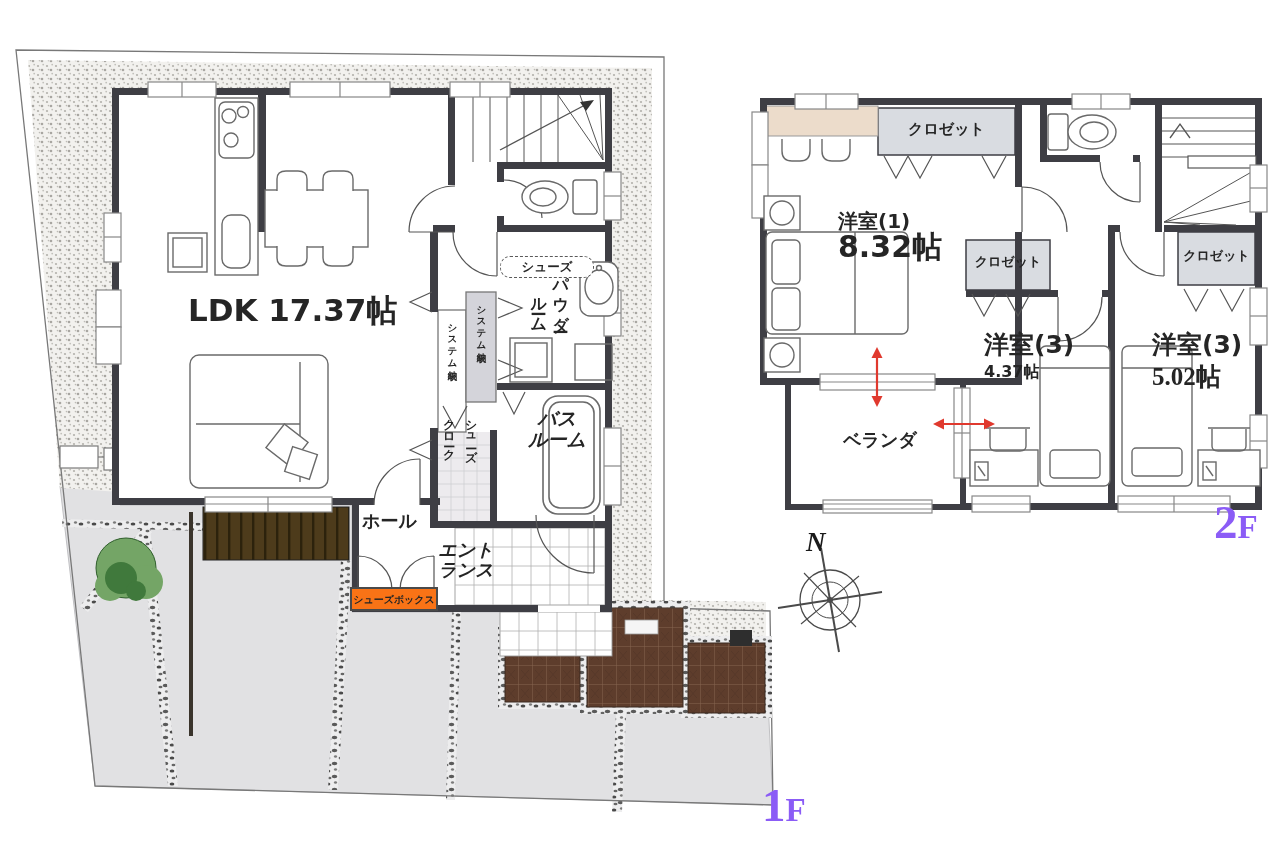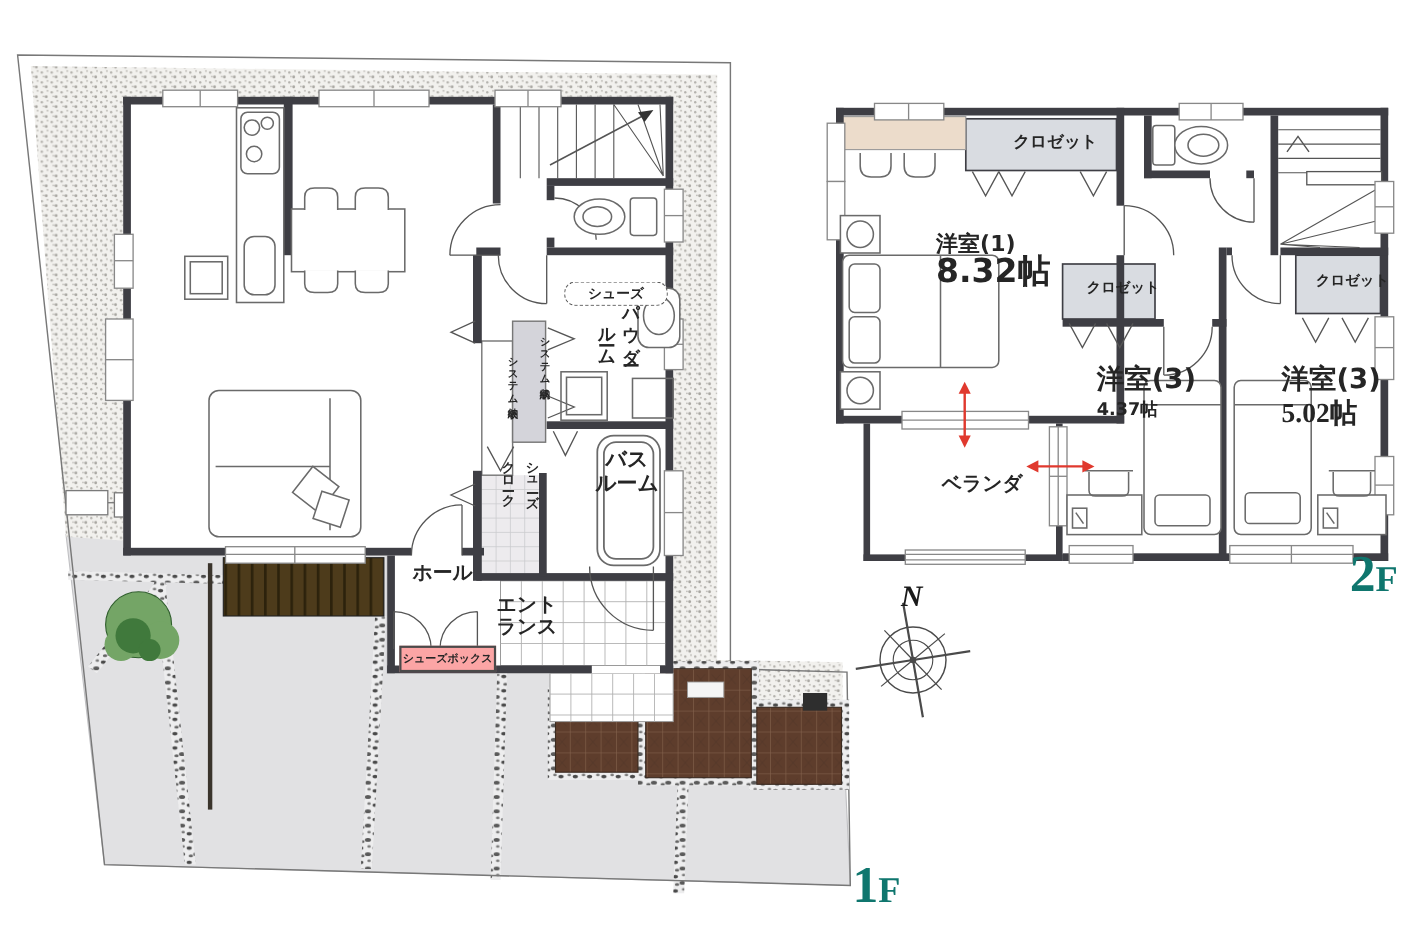--- a/index.html
+++ b/index.html
@@ -1,25 +1,25 @@
 <!DOCTYPE html>
 <html><head>
 <meta charset="utf-8">
 <style>
   html,body{margin:0;padding:0;background:#fff;}
   #stage{position:relative;width:1280px;height:850px;background:#ffffff;overflow:hidden;
          font-family:"DejaVu Sans","Liberation Sans",sans-serif;}
   #plan-svg{position:absolute;left:0;top:0;}
-  .lbl{position:absolute;font-weight:700;color:#252525;white-space:nowrap;line-height:1.1;margin-left:13px;}
+  .lbl{position:absolute;font-weight:700;color:#252525;white-space:nowrap;line-height:1.1;}
   .ctr{text-align:center;}
   .v{writing-mode:vertical-rl;text-orientation:upright;letter-spacing:1px;}
-  .two-line span{display:block;}
-  .floor{font-family:"Liberation Serif","DejaVu Serif",serif;font-weight:700;font-size:33px;color:#0f766e;}
+  .two-line span{display:block;font-style:italic;}
+  .floor{font-family:"Liberation Serif","DejaVu Serif",serif;font-weight:700;font-size:33px;color:#8b5cf6;}
   .floor::first-letter{font-size:47px;}
-  .boxlbl{border:2px solid #4a4a4a;background:#fca5a5;display:flex;align-items:center;justify-content:center;}
+  .boxlbl{border:2px solid #4a4a4a;background:#f97316;display:flex;align-items:center;justify-content:center;}
   .dashlbl{border:1.6px dashed #5a5a5a;border-radius:10px;background:#fff;display:flex;align-items:center;justify-content:center;}
   .north{font-family:"Liberation Serif","DejaVu Serif",serif;font-style:italic;font-weight:700;font-size:27px;color:#1a1a1a;}
 </style>
 </head>
 <body>
 
 <div id="stage">
 
 <svg id="plan-svg" width="1280" height="850" viewBox="0 0 1280 850">
 <defs>
@@ -394,20 +394,21 @@
   <line x1="830" y1="600" x2="778" y2="608" stroke-width="2"></line>
   <line x1="830" y1="600" x2="882" y2="592" stroke-width="2"></line>
   <line x1="830" y1="600" x2="859" y2="576" stroke-width="1.1"></line>
   <line x1="830" y1="600" x2="801" y2="624" stroke-width="1.1"></line>
   <line x1="830" y1="600" x2="804" y2="573" stroke-width="1.1"></line>
   <line x1="830" y1="600" x2="856" y2="627" stroke-width="1.1"></line>
   <circle cx="830" cy="600" r="3" fill="#4a4a4a" stroke="none"></circle>
 </g>
 </svg>
 
+<div class="lbl ctr" style="left:188px;top:293px;width:204px;font-size:31px;">LDK 17.37帖</div>
 <div class="lbl" style="left:362px;top:511px;font-size:18px;">ホール</div>
 <div class="lbl two-line ctr" style="left:434px;top:540px;width:64px;font-size:18px;">
   <span>エント</span>
   <span>ランス</span>
 </div>
 <div class="lbl boxlbl" style="left:350px;top:587px;width:84px;height:20px;font-size:10px;">シューズボックス</div>
 <div class="lbl dashlbl" style="left:500px;top:256px;width:92px;height:20px;font-size:12.5px;">シューズ</div>
 <div class="lbl v" style="left:552px;top:266px;font-size:16px;">パウダー</div>
 <div class="lbl v" style="left:530px;top:286px;font-size:16px;">ルーム</div>
 <div class="lbl two-line ctr" style="left:512px;top:408px;width:90px;font-size:19px;">

